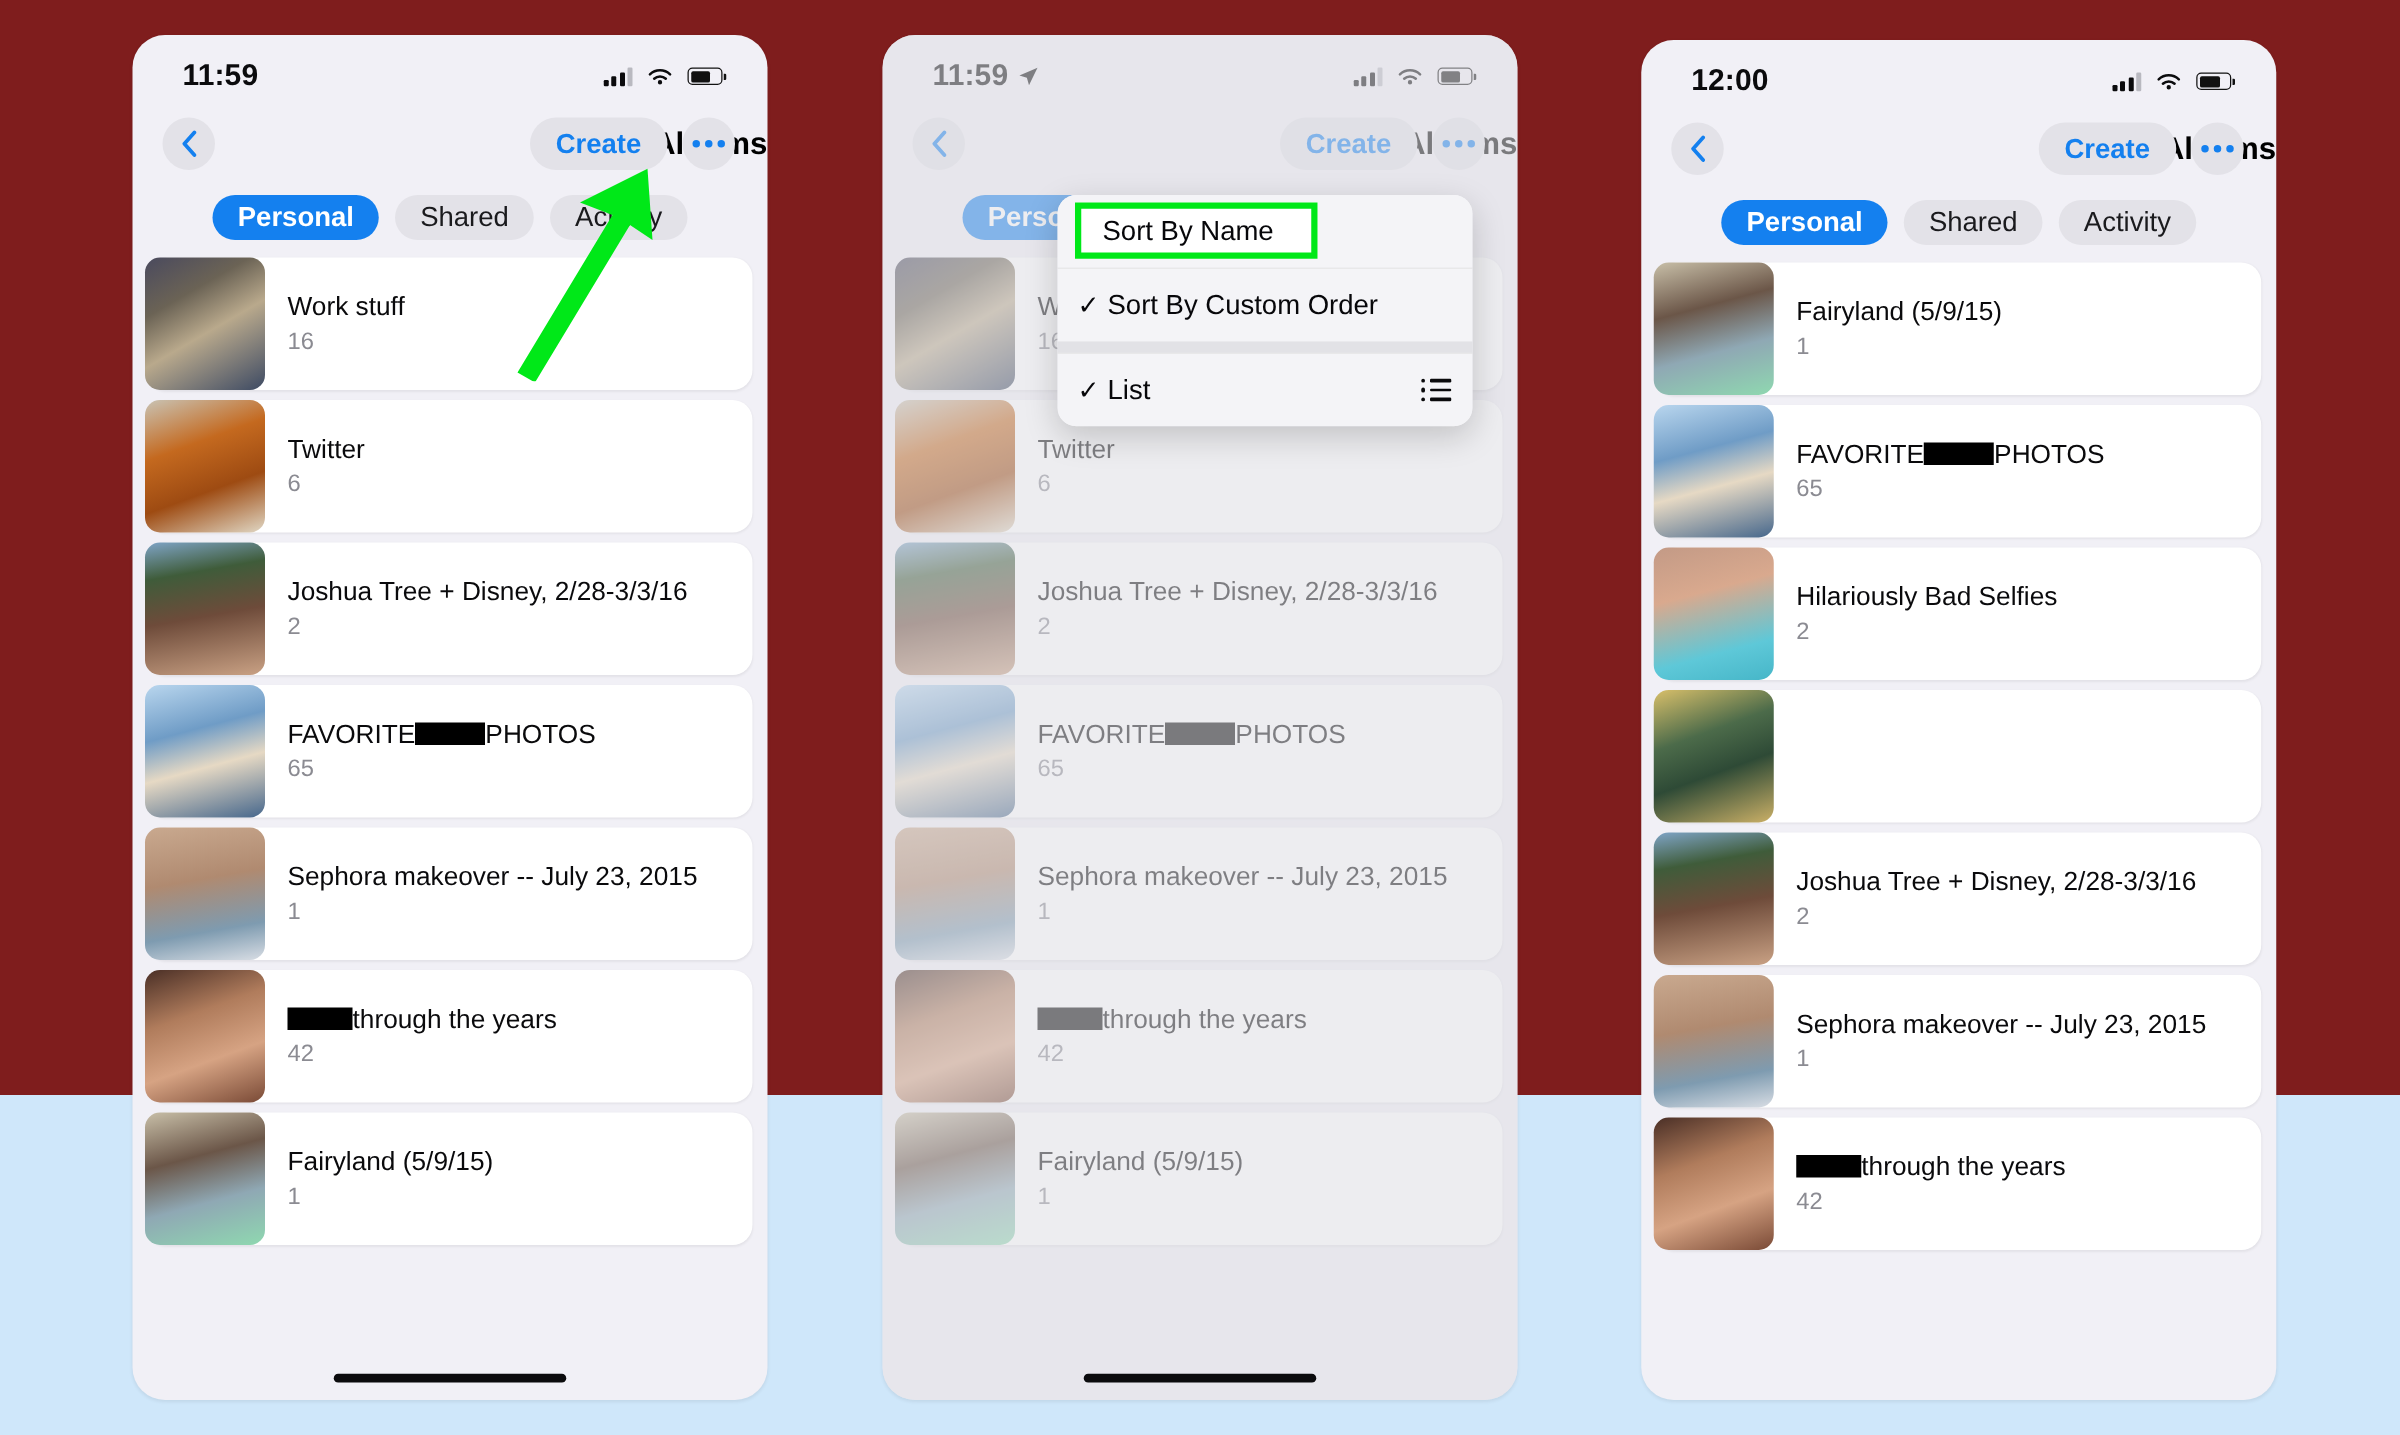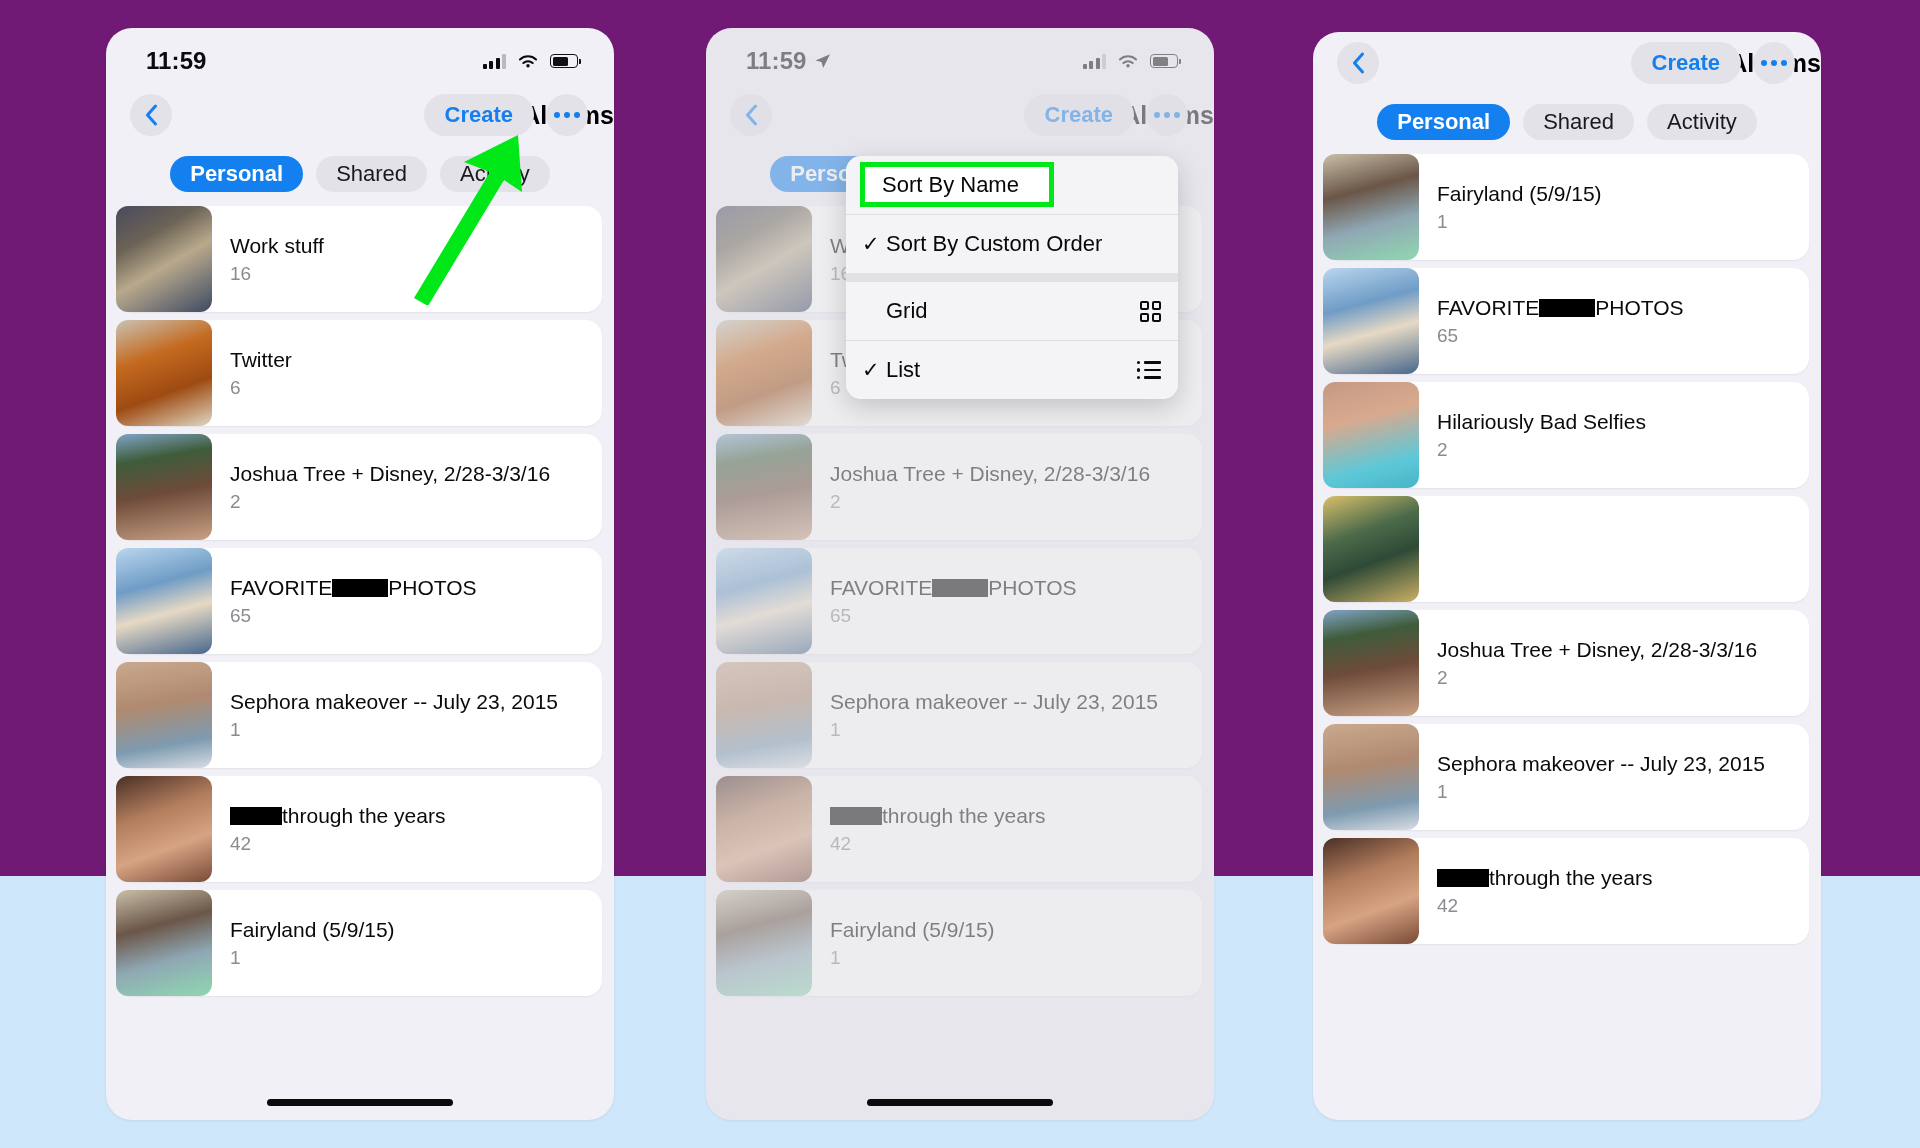--- a/index.html
+++ b/index.html
@@ -5,21 +5,21 @@
   * { box-sizing: border-box; margin: 0; padding: 0; }
   html, body {
     width: 1920px; height: 1148px;
     background: #cfe7fa;
     font-family: "Liberation Sans", sans-serif;
     overflow: hidden;
   }
   .stage {
     position: relative;
     width: 1920px; height: 876px;
-    background: #701a75;
+    background: #7f1d1d;
   }
 
   
   .phone {
     position: absolute;
     top: 28px;
     width: 508px;
     height: 1092px;
     background: #f1f0f6;
     border-radius: 26px;
@@ -408,48 +408,59 @@
       <div class="ctx-item">
         <span class="tick"></span>
         <span class="lbl">Sort By Name</span>
       </div>
       <div class="ctx-sep-thin"></div>
       <div class="ctx-item">
         <span class="tick">✓</span>
         <span class="lbl">Sort By Custom Order</span>
       </div>
       <div class="ctx-sep-thick"></div>
-      <div class="ctx-item">
-        <span class="tick"></span>
-        <span class="lbl">Grid</span>
-        <span class="glyph-grid">
-            <i></i>
-            <i></i>
-            <i></i>
-            <i></i>
-          </span>
-      </div>
       <div class="ctx-sep-thin"></div>
       <div class="ctx-item">
         <span class="tick">✓</span>
         <span class="lbl">List</span>
         <span class="glyph-list">
             <i></i>
             <i></i>
             <i></i>
           </span>
       </div>
       <div class="ctx-highlight">Sort By Name</div>
     </div>
 
     <div class="home-ind"></div>
   </div>
 
   <div class="phone" id="phone3">
 
+    <div class="statusbar">
+      <div class="sb-left">
+        <span class="sb-time">12:00</span>
+      </div>
+      <div class="sb-right">
+        <span class="bars">
+            <i></i>
+            <i></i>
+            <i></i>
+            <i></i>
+          </span>
+        <svg class="wifi" viewBox="0 0 24 18">
+          <path d="M12 15.6a1.9 1.9 0 100-3.8 1.9 1.9 0 000 3.8z" fill="#0b0b0d"></path>
+          <path d="M6.9 10.6a7.6 7.6 0 0110.2 0" stroke="#0b0b0d" stroke-width="2.2" fill="none" stroke-linecap="round"></path>
+          <path d="M3.2 6.8a12.8 12.8 0 0117.6 0" stroke="#0b0b0d" stroke-width="2.2" fill="none" stroke-linecap="round"></path>
+        </svg>
+        <span class="batt">
+            <span style="width:72%"></span>
+          </span>
+      </div>
+    </div>
 
     <div class="navbar">
       <div class="circ-btn">
         <svg class="chevron-left" viewBox="0 0 13 22">
           <path d="M10.5 2L2.5 11l8 9" stroke="#1480ef" stroke-width="3" fill="none" stroke-linecap="round" stroke-linejoin="round"></path>
         </svg>
       </div>
       <div class="nav-title">Albums</div>
       <div class="nav-right">
         <div class="create-btn">Create</div>

